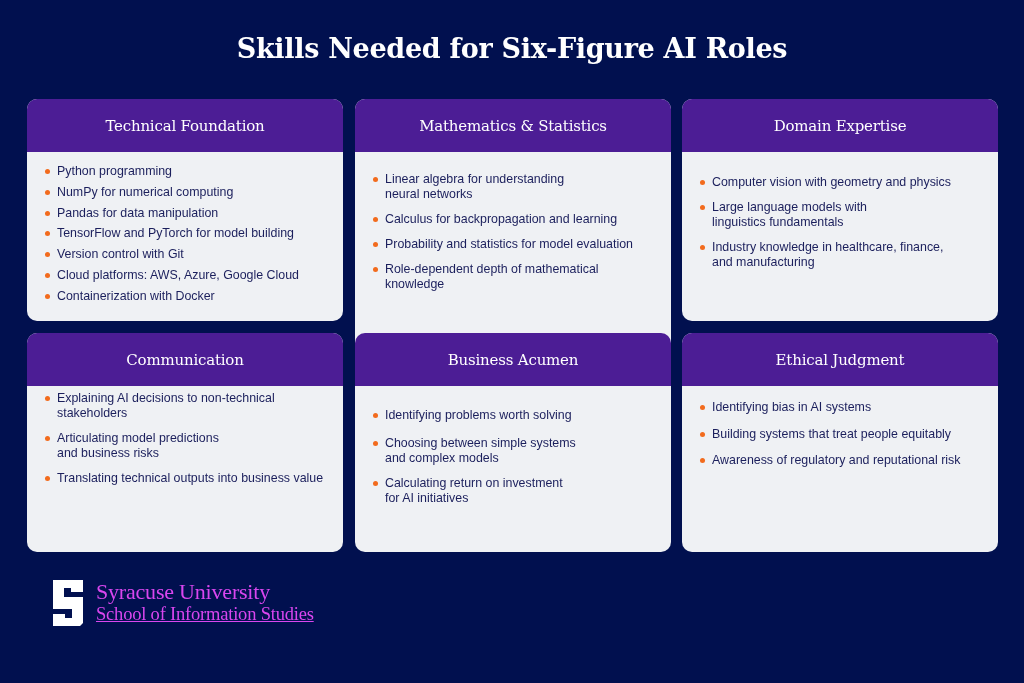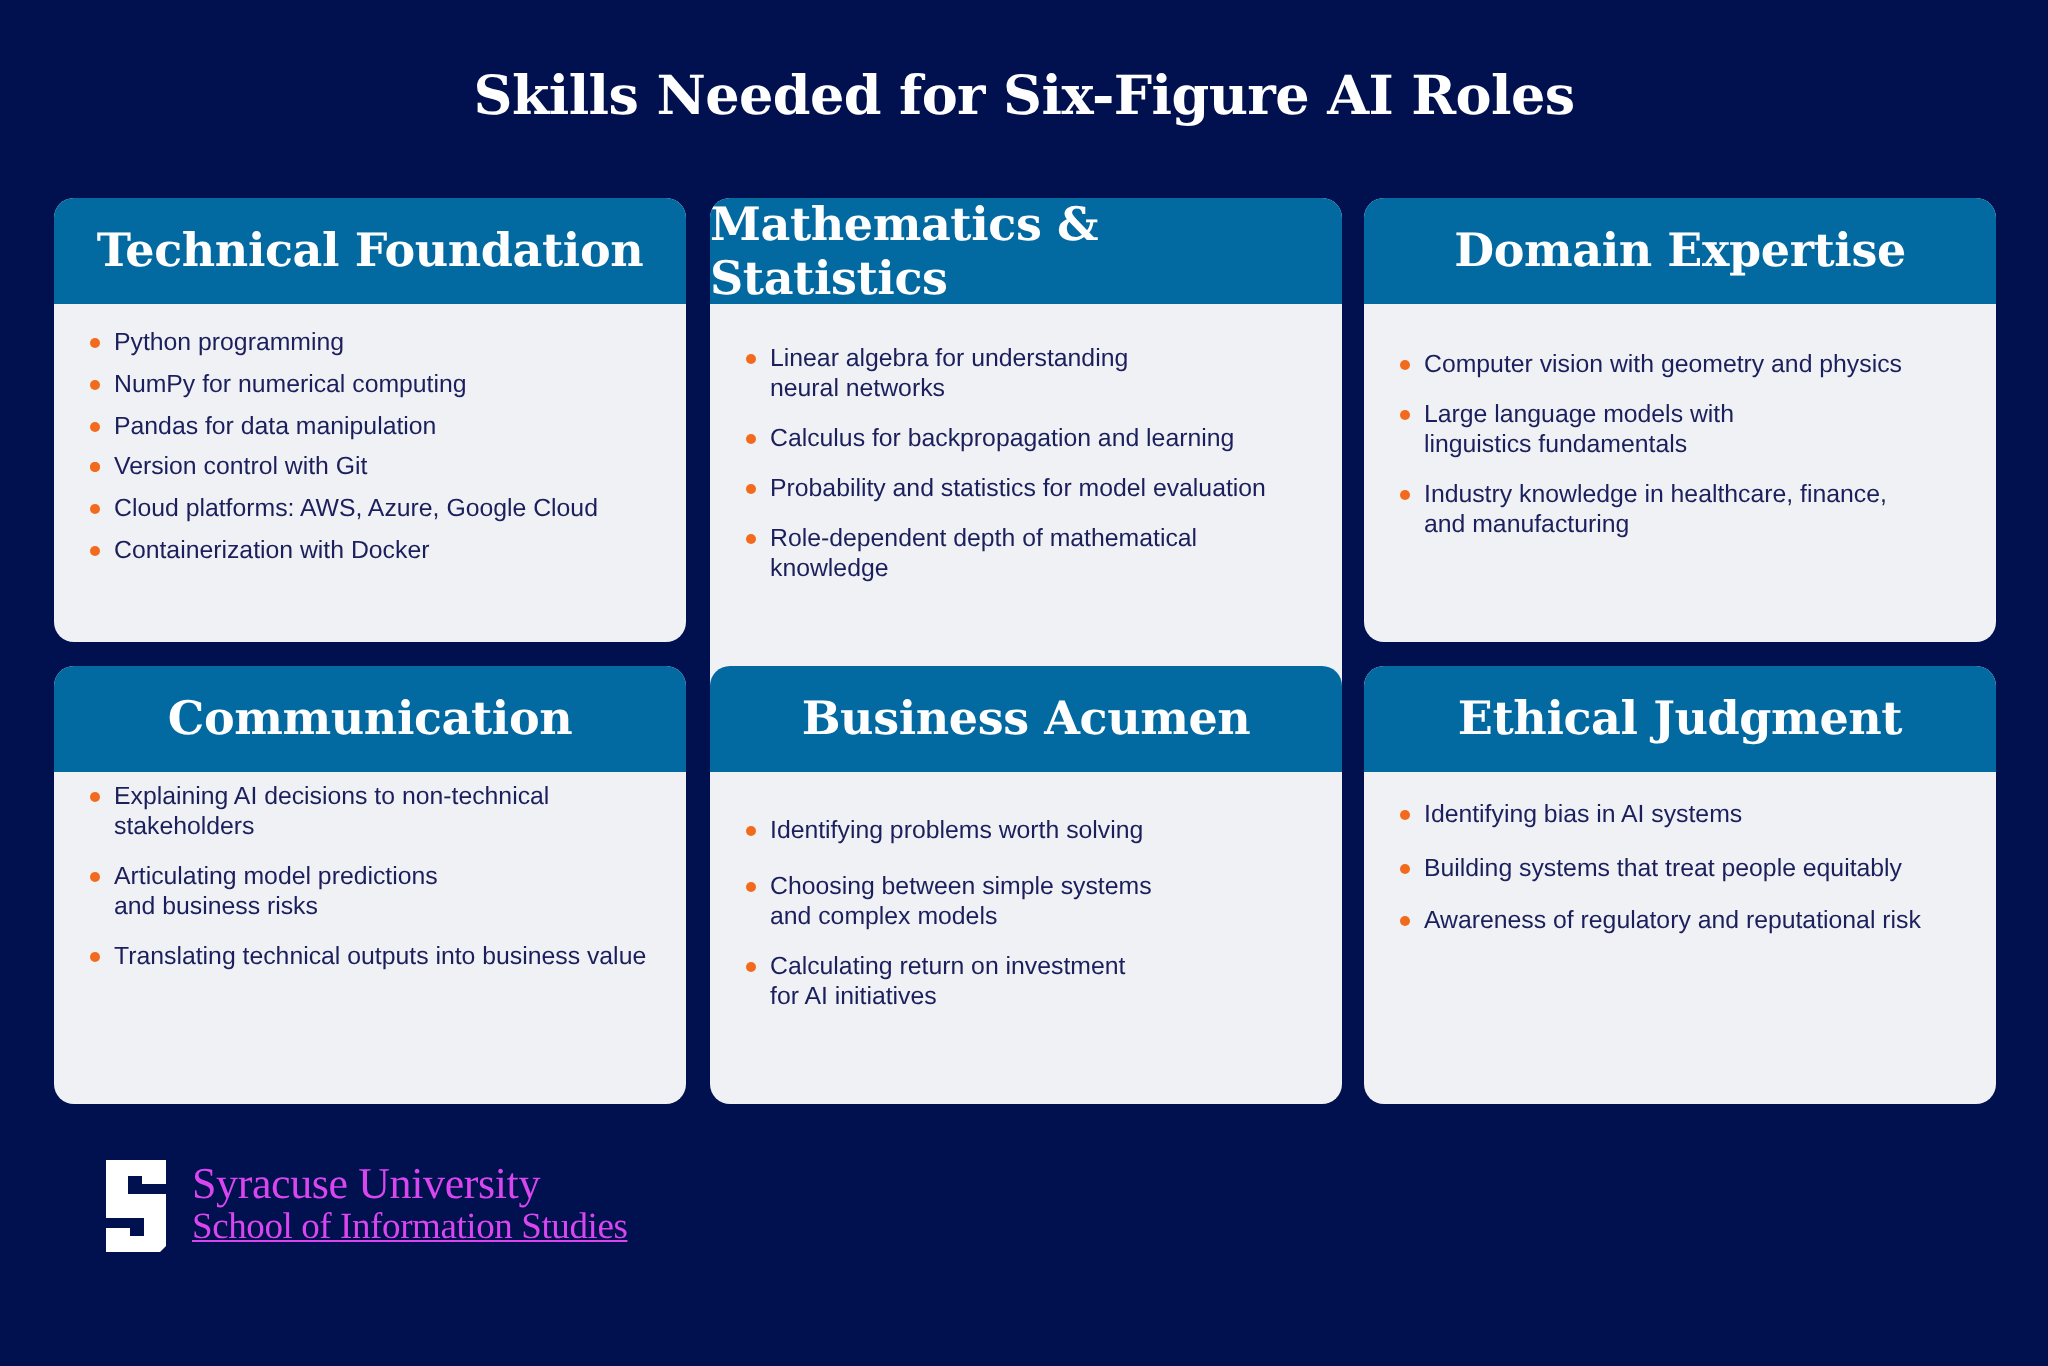--- a/index.html
+++ b/index.html
@@ -21,28 +21,28 @@
     }
     .card {
       position: absolute;
       width: 316px;
       border-radius: 10px;
       overflow: hidden;
       background: #eff1f4;
     }
     .card-header {
       height: 53px;
-      background: #0369a1;
+      background: #4c1d95;
       color: #ffffff;
       display: flex;
       align-items: center;
       justify-content: center;
       font-family: "DejaVu Serif", "Liberation Serif", serif;
-      font-weight: bold;
-      font-size: 23px;
+      font-weight: normal;
+      font-size: 15px;
       letter-spacing: -0.2px;
     }
     .card-body {
       padding: 12px 14px 10px 18px;
     }
     .card-body ul { list-style: none; }
     .card-body li {
       position: relative;
       padding-left: 12px;
       color: #1b1f5c;
@@ -81,21 +81,21 @@
 
 <div class="title">Skills Needed for Six-Figure AI Roles</div>
 
 <div class="card" style="left:27px; top:99px; height:222px;">
   <div class="card-header">Technical Foundation</div>
   <div class="card-body tight" style="padding-top:12px;">
     <ul>
       <li><span class="dot"></span><span>Python programming</span></li>
       <li><span class="dot"></span><span>NumPy for numerical computing</span></li>
       <li><span class="dot"></span><span>Pandas for data manipulation</span></li>
-      <li><span class="dot"></span></li>
+      <li><span class="dot"></span><span>TensorFlow and PyTorch for model building</span></li>
       <li><span class="dot"></span><span>Version control with Git</span></li>
       <li><span class="dot"></span><span>Cloud platforms: AWS, Azure, Google Cloud</span></li>
       <li><span class="dot"></span><span>Containerization with Docker</span></li>
     </ul>
   </div>
 </div>
 
 <div class="card" style="left:355px; top:99px; height:288px;">
   <div class="card-header">Mathematics &amp; Statistics</div>
   <div class="card-body loose" style="padding-top:20px; padding-right:60px;">

